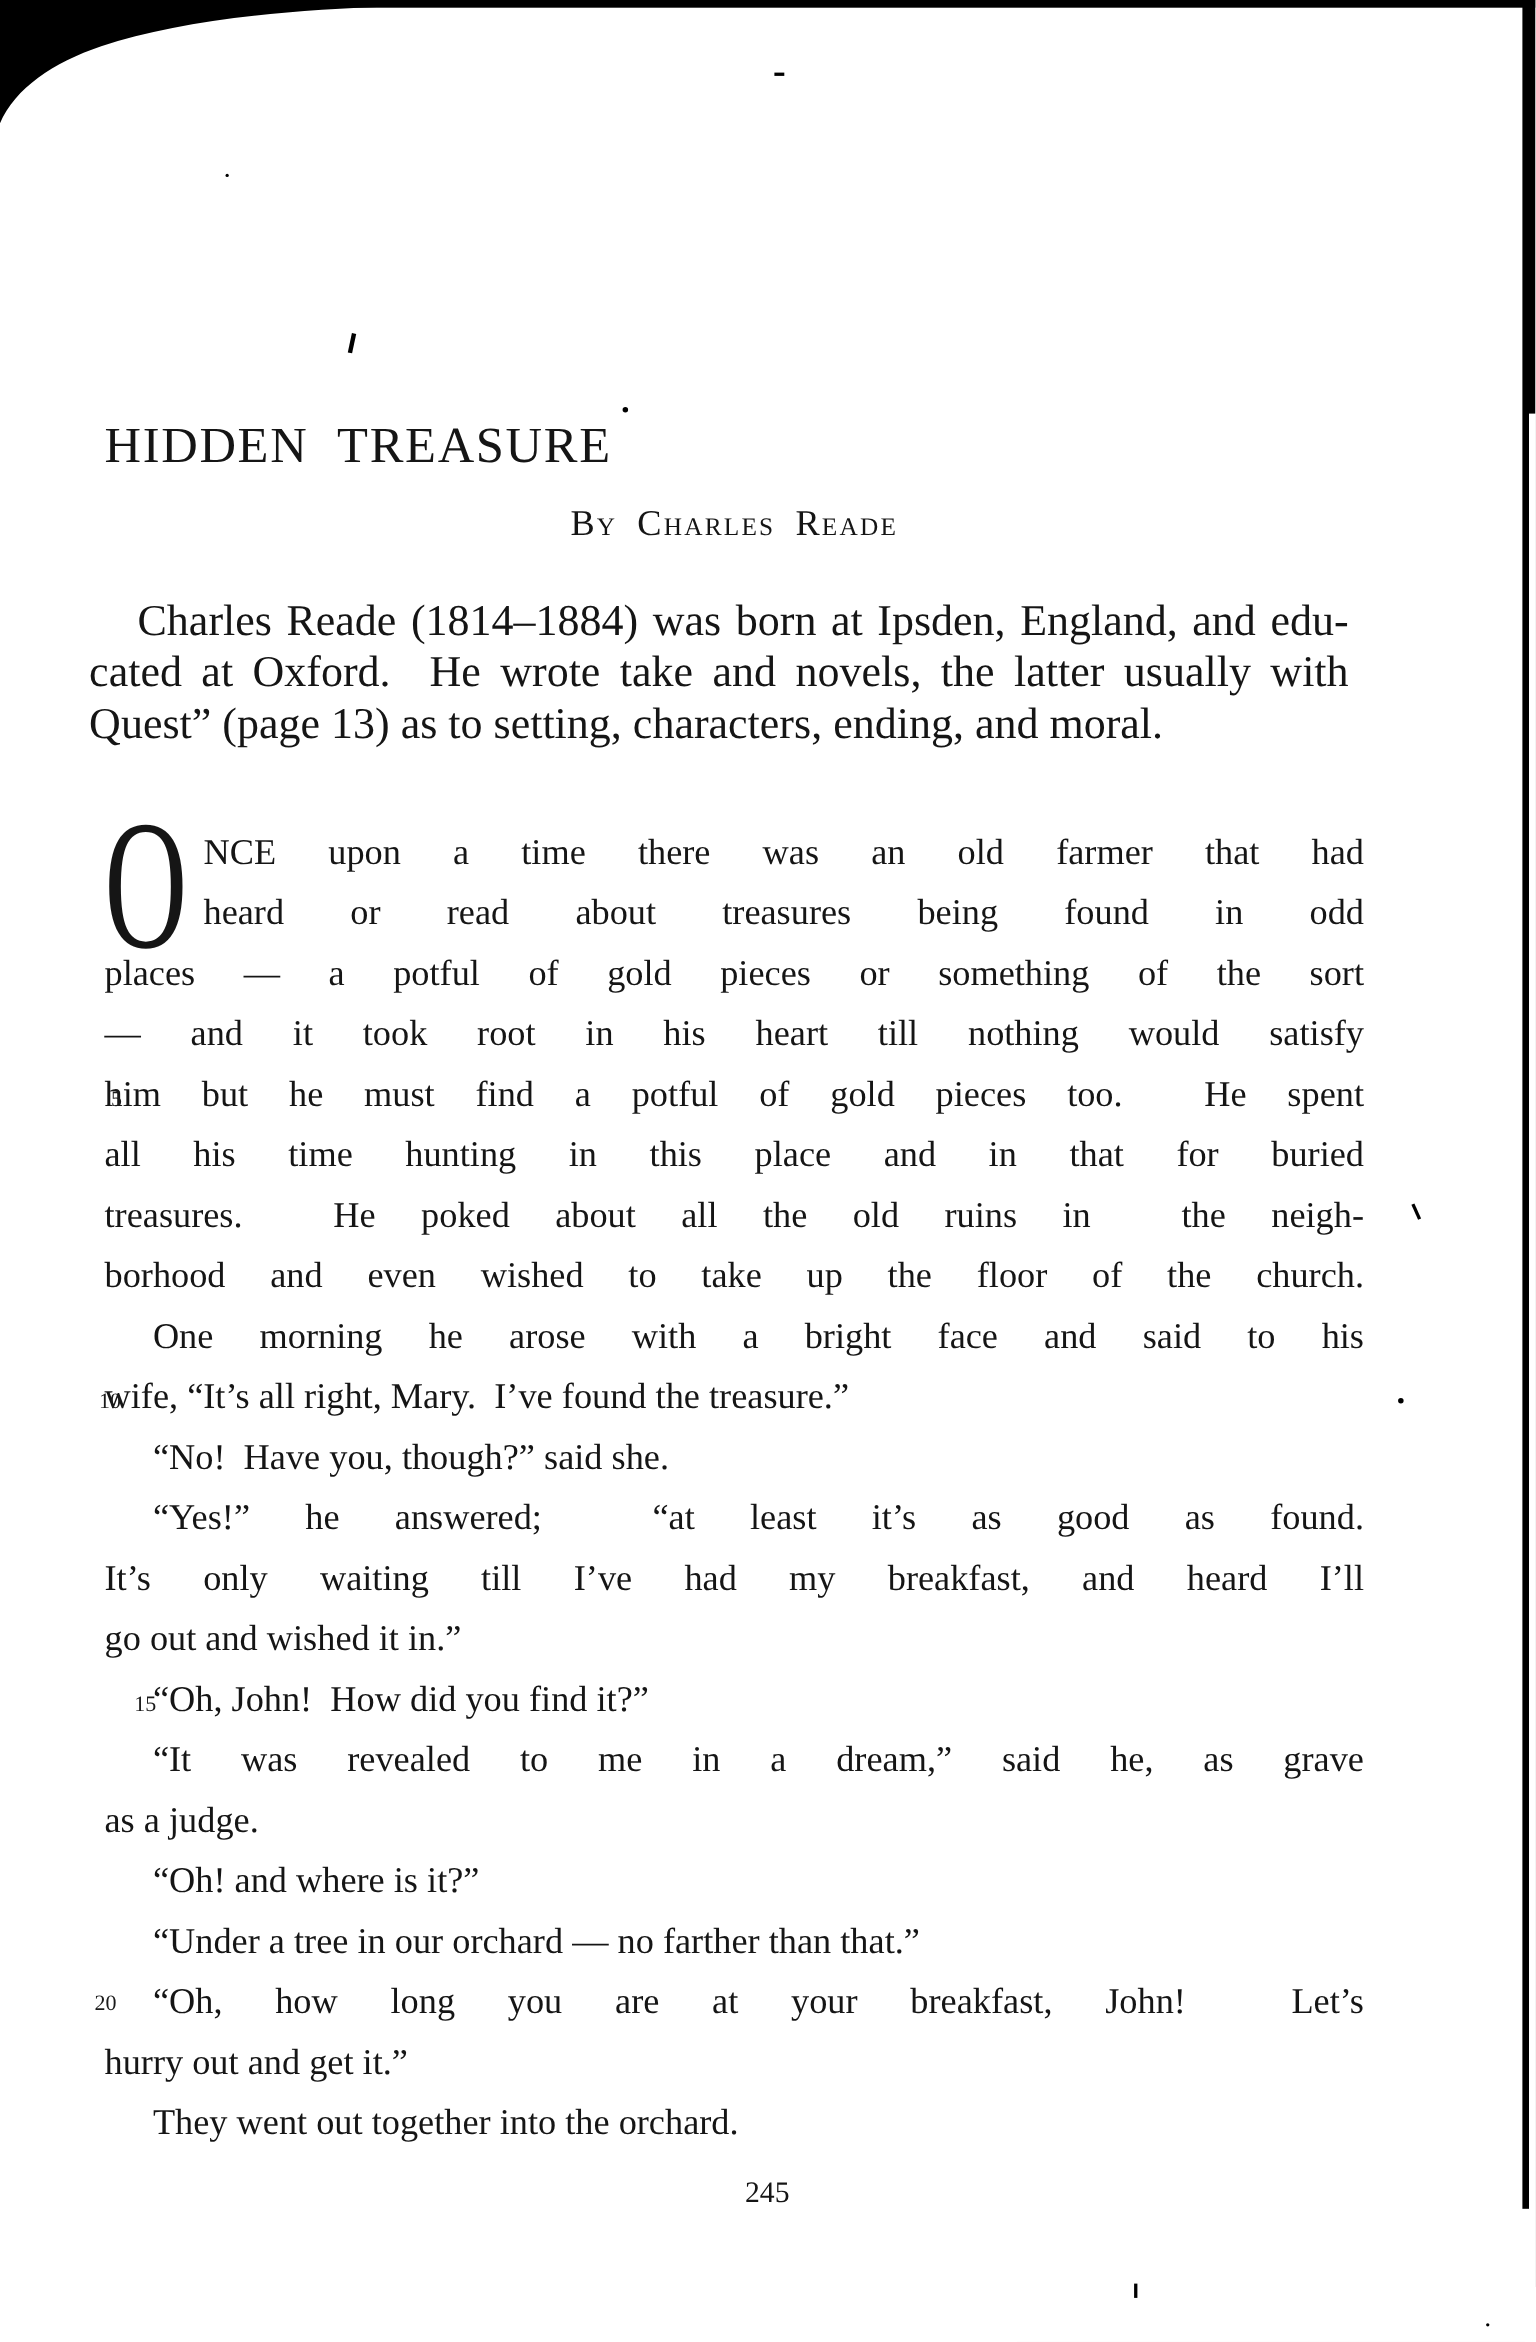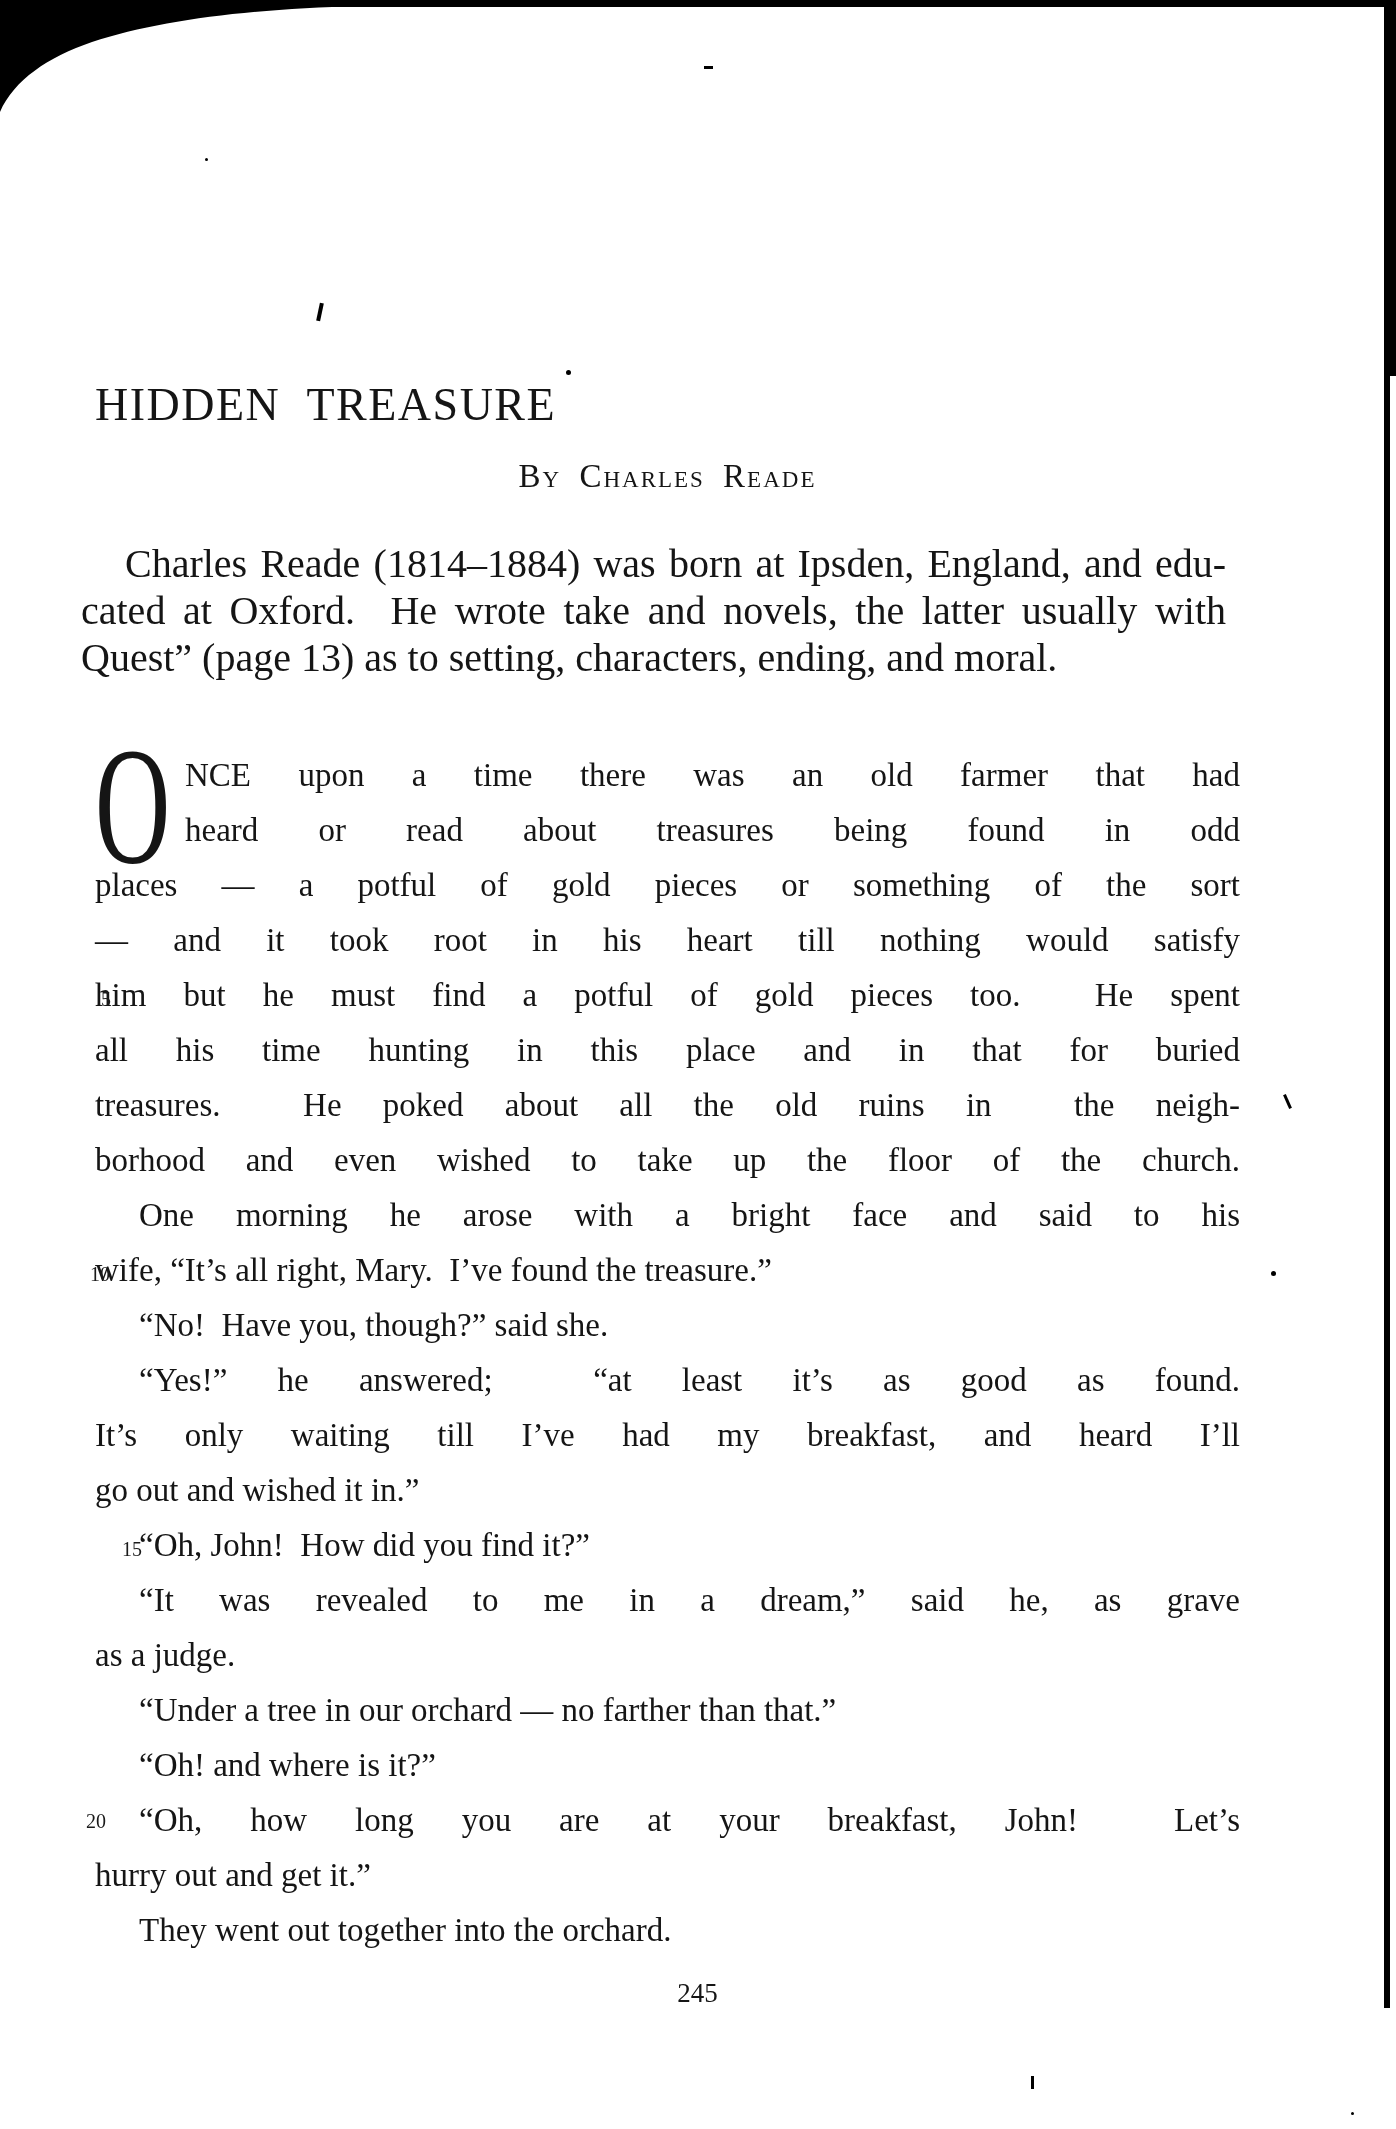--- a/index.html
+++ b/index.html
@@ -92,22 +92,22 @@
     <div class="line j">borhood and even wished to take up the floor of the church.</div>
     <div class="line j ind">One morning he arose with a bright face and said to his</div>
     <div class="line">wife, “It’s all right, Mary.  I’ve found the treasure.”</div>
     <div class="line ind">“No!  Have you, though?” said she.</div>
     <div class="line j ind">“Yes!” he answered;  “at least it’s as good as found.</div>
     <div class="line j">It’s only waiting till I’ve had my breakfast, and heard I’ll</div>
     <div class="line">go out and wished it in.”</div>
     <div class="line ind">“Oh, John!  How did you find it?”</div>
     <div class="line j ind">“It was revealed to me in a dream,” said he, as grave</div>
     <div class="line">as a judge.</div>
+    <div class="line ind">“Oh! and where is it?”</div>
     <div class="line ind">“Under a tree in our orchard — no farther than that.”</div>
-    <div class="line ind">“Oh! and where is it?”</div>
     <div class="line j ind">“Oh, how long you are at your breakfast, John!  Let’s</div>
     <div class="line">hurry out and get it.”</div>
     <div class="line ind">They went out together into the orchard.</div>
   </div>
 
   <span class="margin-num" id="mn5">5</span>
   <span class="margin-num" id="mn10">10</span>
   <span class="margin-num" id="mn15">15</span>
   <span class="margin-num" id="mn20">20</span>
 

